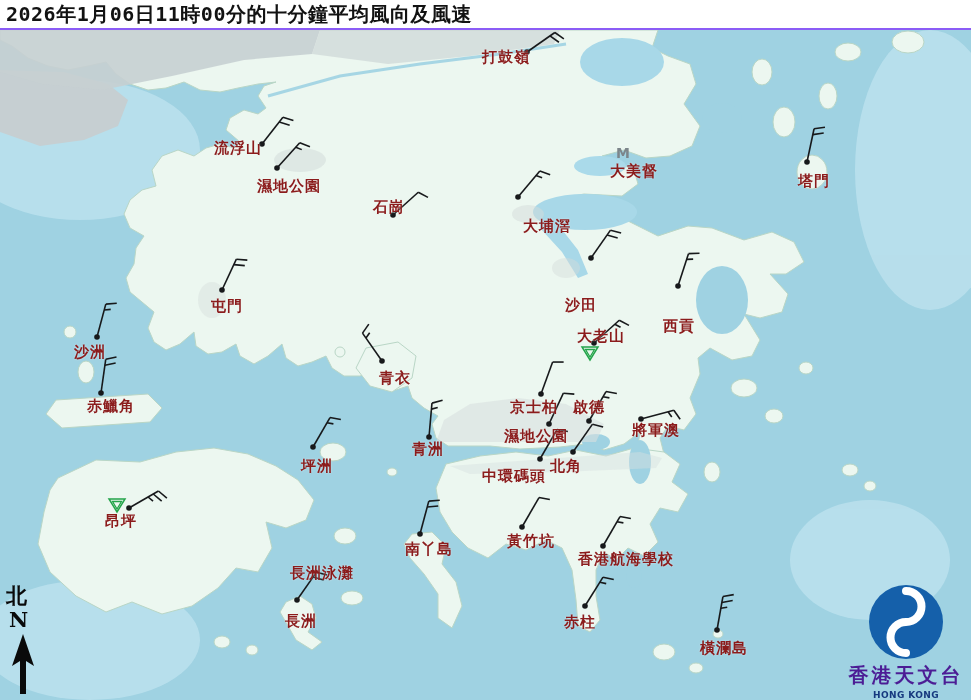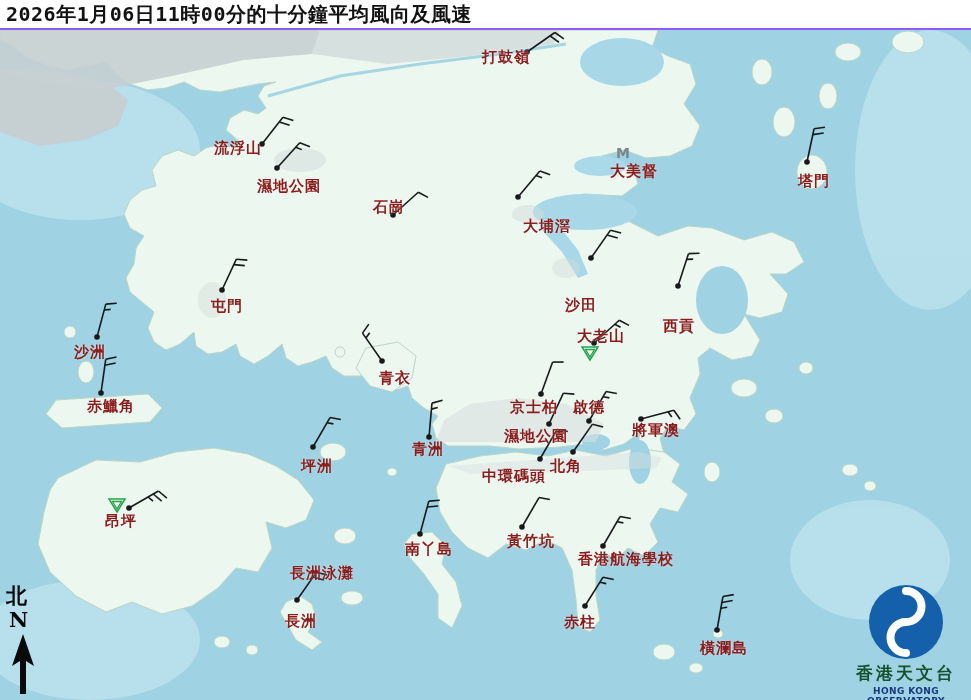--- a/index.html
+++ b/index.html
@@ -14,21 +14,21 @@
             display:flex;align-items:center;z-index:5;border-bottom:2px solid #8b5cf6;}
   .titlebar span{font-size:20px;font-weight:600;color:#121212;margin-left:6px;
                  font-family:"DejaVu Sans Mono","DejaVu Sans",monospace;letter-spacing:.5px;}
   .compass{position:absolute;left:4px;top:584px;z-index:4;color:#0a0a0a;width:40px;}
   .compass .zh{font-size:21px;font-weight:bold;line-height:24px;margin-left:2px;}
   .compass .en{font-size:21px;font-weight:bold;line-height:24px;margin-left:5px;
                font-family:"DejaVu Serif","Liberation Serif",serif;}
   .compass svg{display:block;margin-left:6px;margin-top:2px;}
   .logo{position:absolute;left:840px;top:583px;width:132px;text-align:center;z-index:4;}
   .logo svg{display:block;margin:0 auto;}
-  .logo .zh{font-size:17px;font-weight:bold;color:#14532d;letter-spacing:3px;margin-top:1px;}
+  .logo .zh{font-size:20px;font-weight:bold;color:#4c1d95;letter-spacing:3px;margin-top:1px;}
   .logo .en{font-size:9px;font-weight:bold;color:#16397f;letter-spacing:.4px;margin-top:1px;}
 </style>
 </head>
 <body>
 
 <div class="stage">
 
   <svg id="basemap" width="971" height="700" viewBox="0 0 971 700">
 
     <rect x="0" y="0" width="971" height="700" fill="#9fd2e2"></rect>

